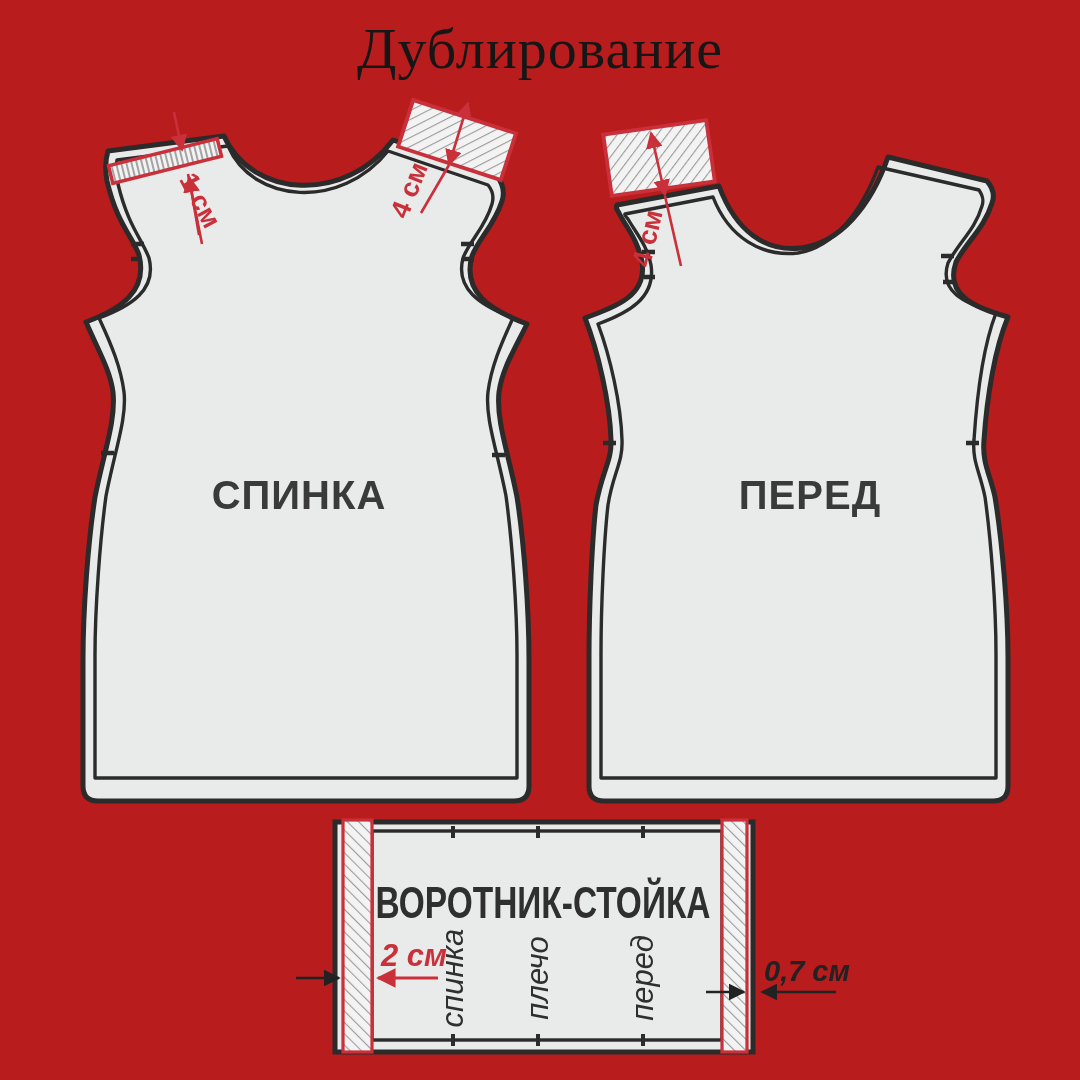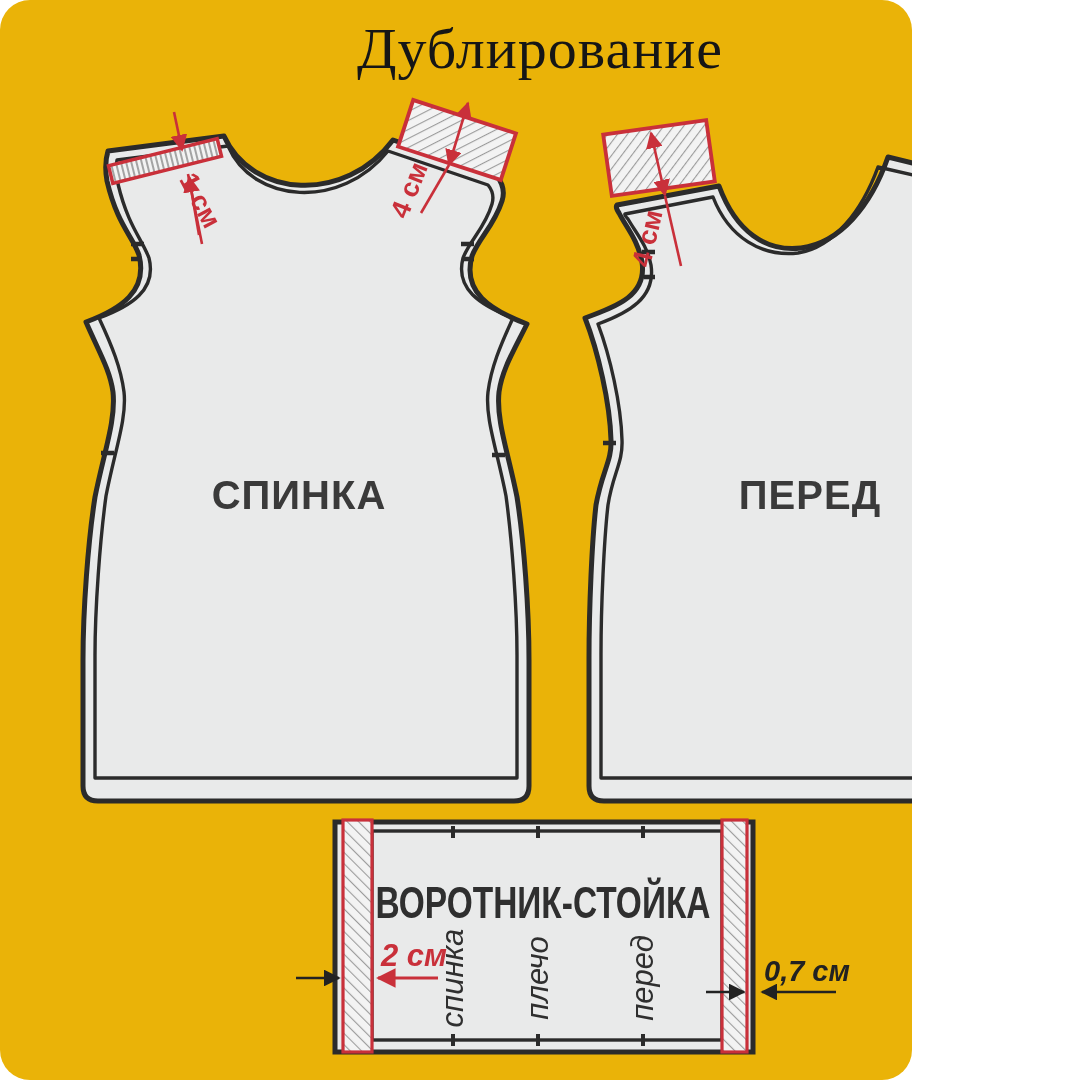--- a/index.html
+++ b/index.html
@@ -3,22 +3,22 @@
 <meta charset="utf-8">
 <style>
   :root{
     --red:#c9303a;
     --outline:#2b2b2b;
     --piece-fill:#e9eaea;
     --label:#3a3a3a;
   }
   html,body{margin:0;padding:0;background:#ffffff;}
   .canvas{
-    width:912px;height:1080px;position:relative;background:#eab308;
-    font-family:"Liberation Sans",sans-serif;overflow:hidden;border-radius:30px;
+    width:1080px;height:1080px;position:relative;background:#b91c1c;
+    font-family:"Liberation Sans",sans-serif;overflow:hidden;
   }
   svg{display:block;}
   text{user-select:none;}
   .title-text{
     font-family:"Liberation Serif","DejaVu Serif",serif;
     font-size:58px;fill:#161616;letter-spacing:1px;
   }
   .piece-label{
     font-family:"Liberation Sans",sans-serif;font-weight:700;
     font-size:40px;fill:var(--label);letter-spacing:1px;

